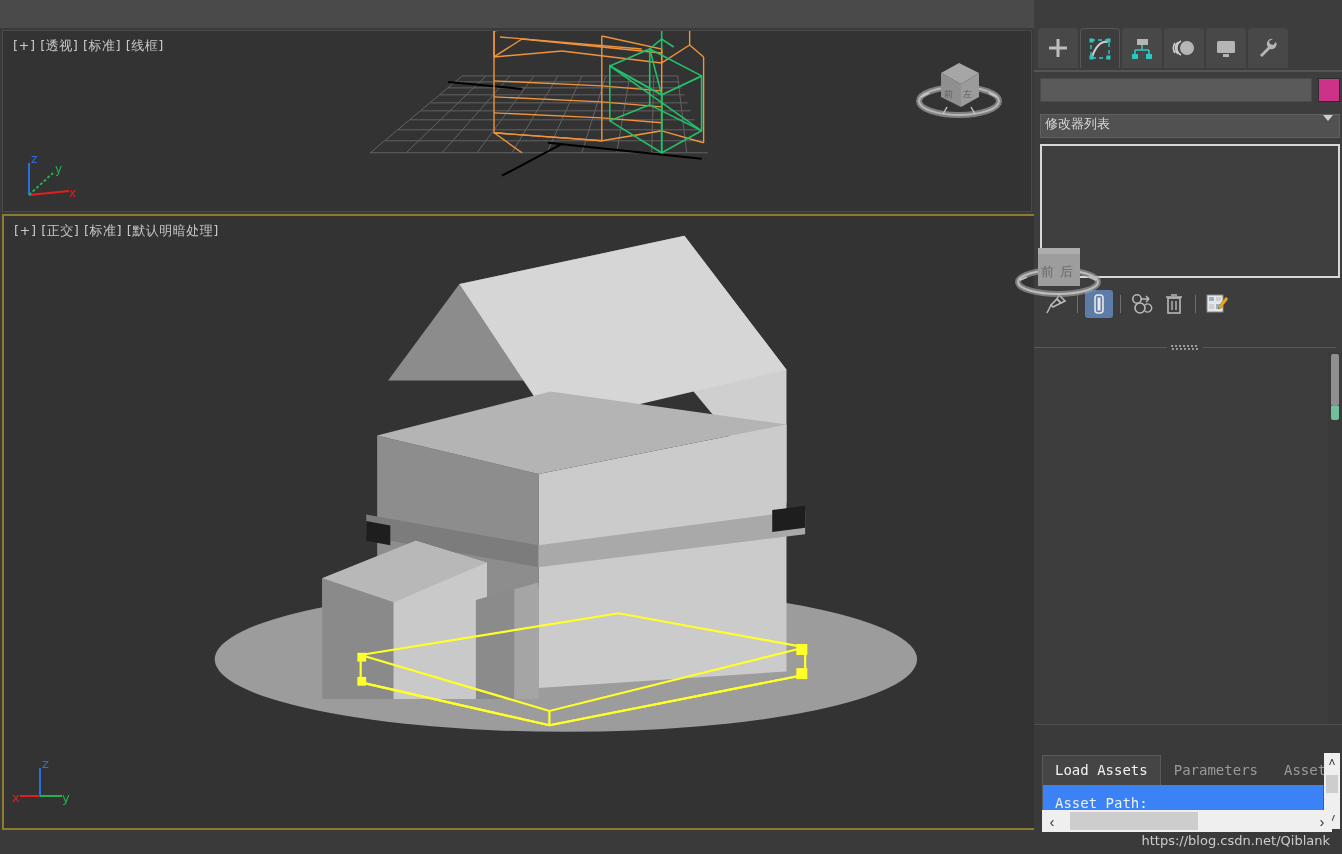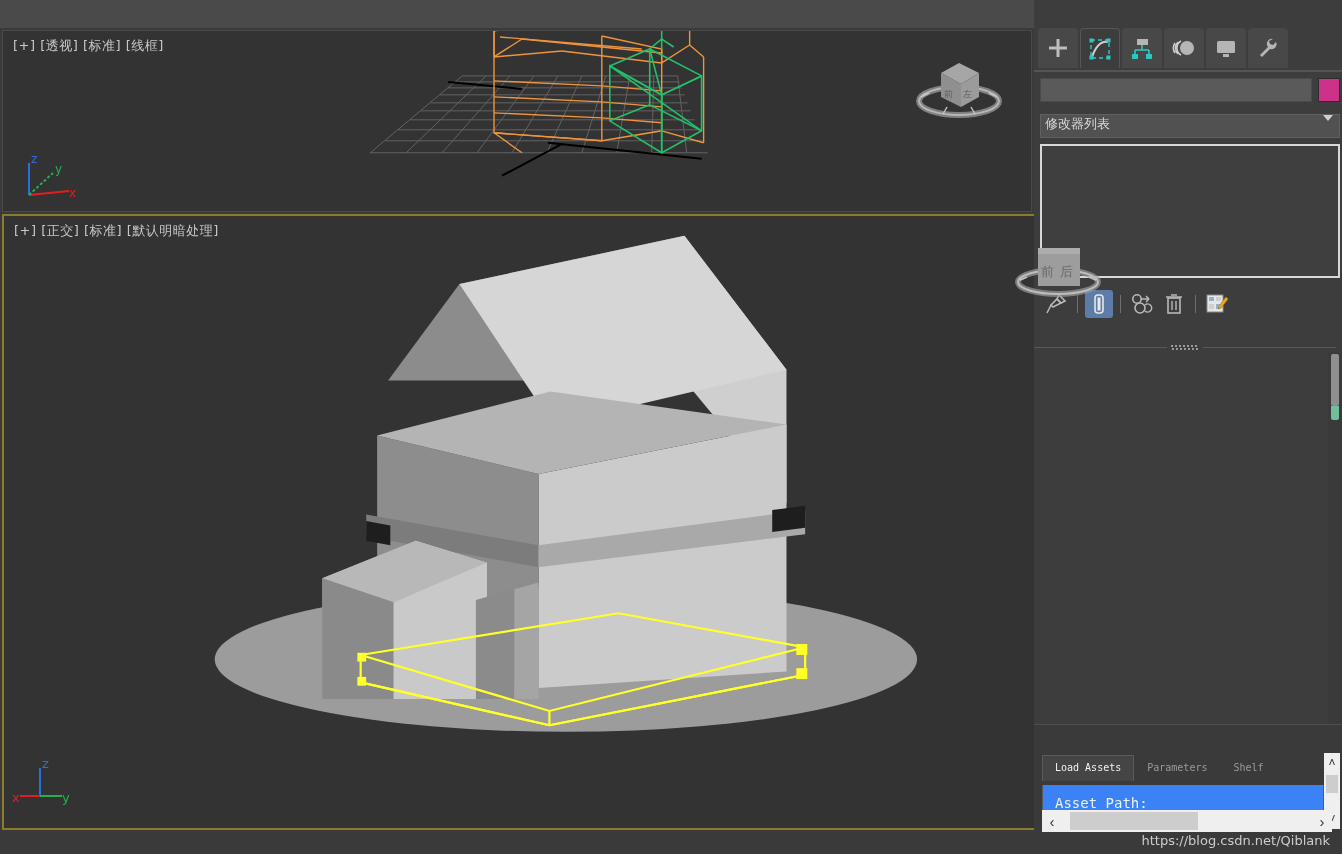--- a/index.html
+++ b/index.html
@@ -213,21 +213,21 @@
     border-top: 1px solid #4f4f4f;
   }
   #bp-tabs {
     position: absolute;
     left: 8px; top: 30px;
     display: flex;
   }
   .bp-tab {
     padding: 6px 12px 7px 12px;
     font-family: "DejaVu Sans Mono", "Liberation Mono", monospace;
-    font-size: 10px;
+    font-size: 14px;
     color: #9a9a9a;
     background: #3a3a3a;
     border: 1px solid transparent;
     cursor: pointer;
     white-space: nowrap;
   }
   .bp-tab.active {
     color: #f2f2f2;
     background: #454545;
     border: 1px solid #5a5a5a;
@@ -622,21 +622,21 @@
 
     <div id="panel-vscroll">
       <div class="thumb"></div>
       <div class="thumb-tail"></div>
     </div>
 
     <div id="bottom-panel">
       <div id="bp-tabs">
         <div class="bp-tab active">Load Assets</div>
         <div class="bp-tab">Parameters</div>
-        <div class="bp-tab">Shelf</div>
+        <div class="bp-tab">Asset</div>
       </div>
 
       <div id="bp-body">
         <div id="asset-path-label">Asset Path:</div>
         <div id="asset-path-input"></div>
       </div>
 
       <div id="bp-vscroll">
         <div class="bp-arrow">˄</div>
         <div id="bp-vthumb"></div>

